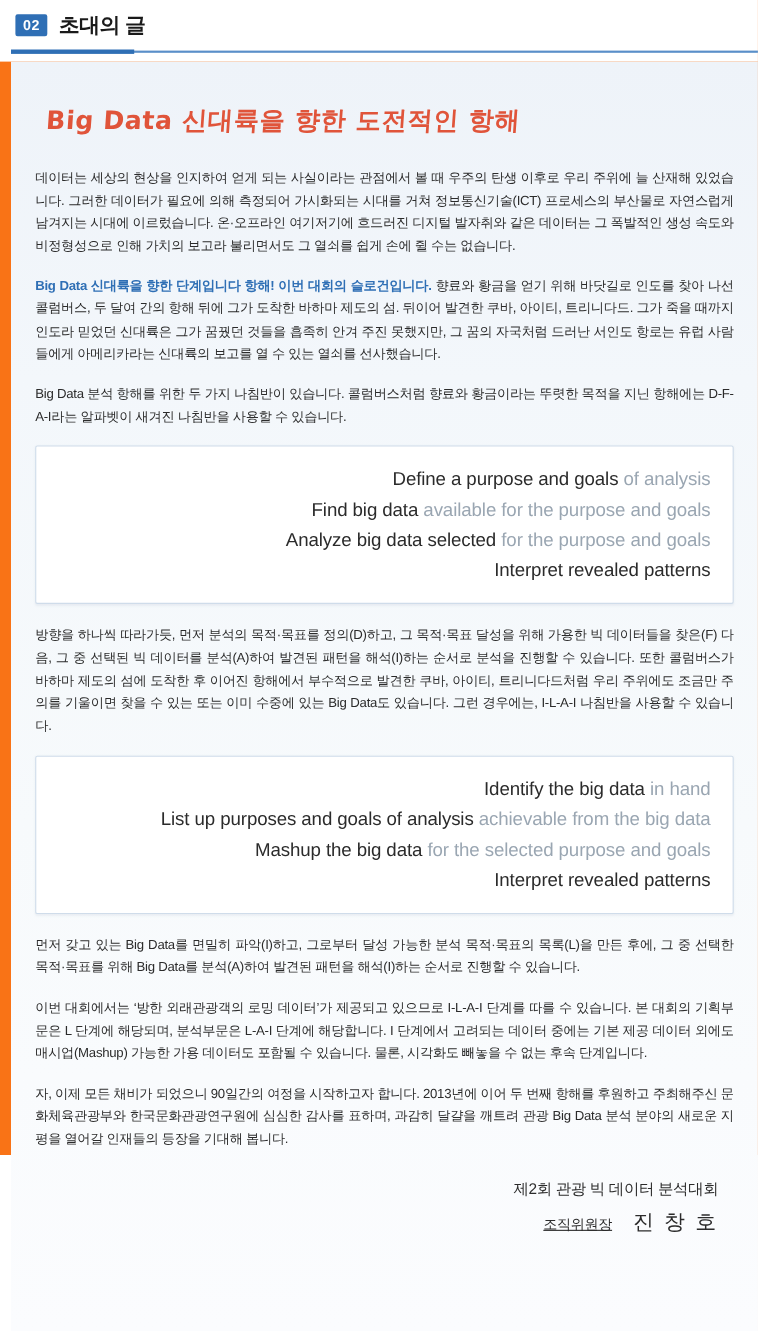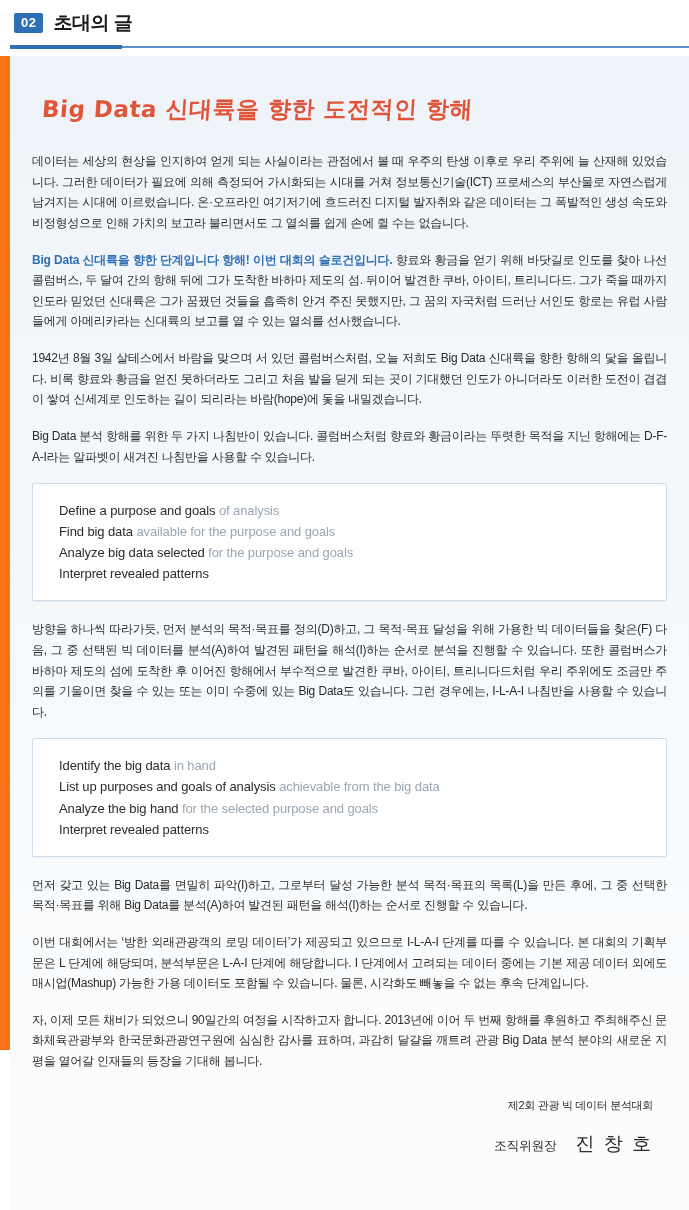--- a/index.html
+++ b/index.html
@@ -111,48 +111,50 @@
   
   .callout {
     background: #ffffff;
     border: 1px solid #cfdcea;
     border-radius: 2px;
     padding: 16px 20px 16px 26px;
     margin: 6px 0 18px 0;
     box-shadow: 0 1px 2px rgba(120,140,165,0.10);
   }
   .callout-line {
-    font-size: 13px;
+    font-size: 17px;
     line-height: 1.62;
     color: #9aa6b2;
     letter-spacing: -0.1px;
+    text-align: right;
   }
   .callout-line b {
     color: #2b2b2b;
     font-weight: normal;
   }
 
   
   .sig {
     margin-top: 26px;
     text-align: right;
     padding-right: 14px;
   }
   .sig-org {
-    font-size: 11px;
-    color: #2b2b2b;
-    margin-bottom: 18px;
+    font-size: 14px;
+    color: #2b2b2b;
+    margin-bottom: 8px;
     letter-spacing: -0.3px;
   }
   .sig-name-row {
     font-size: 12.8px;
     color: #2b2b2b;
   }
   .sig-role {
     letter-spacing: -0.3px;
+    text-decoration: underline;
   }
   .sig-name {
     font-size: 19px;
     font-weight: normal;
     letter-spacing: 2px;
     margin-left: 19px;
   }
 </style>
 </head>
 <body>
@@ -169,37 +171,36 @@
   </div>
 
   <div class="panel">
 
     <div class="doc-title">Big Data 신대륙을 향한 도전적인 항해</div>
 
     <p class="para">데이터는 세상의 현상을 인지하여 얻게 되는 사실이라는 관점에서 볼 때 우주의 탄생 이후로 우리 주위에 늘 산재해 있었습니다. 그러한 데이터가 필요에 의해 측정되어 가시화되는 시대를 거쳐 정보통신기술(ICT) 프로세스의 부산물로 자연스럽게 남겨지는 시대에 이르렀습니다. 온·오프라인 여기저기에 흐드러진 디지털 발자취와 같은 데이터는 그 폭발적인 생성 속도와 비정형성으로 인해 가치의 보고라 불리면서도 그 열쇠를 쉽게 손에 쥘 수는 없습니다.</p>
 
     <p class="para"><span class="accent">Big Data 신대륙을 향한 단계입니다 항해! 이번 대회의 슬로건입니다.</span><span> 향료와 황금을 얻기 위해 바닷길로 인도를 찾아 나선 콜럼버스, 두 달여 간의 항해 뒤에 그가 도착한 바하마 제도의 섬. 뒤이어 발견한 쿠바, 아이티, 트리니다드. 그가 죽을 때까지 인도라 믿었던 신대륙은 그가 꿈꿨던 것들을 흡족히 안겨 주진 못했지만, 그 꿈의 자국처럼 드러난 서인도 항로는 유럽 사람들에게 아메리카라는 신대륙의 보고를 열 수 있는 열쇠를 선사했습니다.</span></p>
 
-    <p class="para">1942년 8월 3일 살테스에서 바람을 맞으며 서 있던 콜럼버스처럼, 오늘 저희도 Big Data 신대륙을 향한 항해의 닻을 올립니다. 비록 향료와 황금을 얻진 못하더라도 그리고 처음 발을 딛게 되는 곳이 기대했던 인도가 아니더라도 이러한 도전이 겹겹이 쌓여 신세계로 인도하는 길이 되리라는 바람(hope)에 돛을 내밀겠습니다.</p>
 
     <p class="para">Big Data 분석 항해를 위한 두 가지 나침반이 있습니다. 콜럼버스처럼 향료와 황금이라는 뚜렷한 목적을 지닌 항해에는 D-F-A-I라는 알파벳이 새겨진 나침반을 사용할 수 있습니다.</p>
 
     <div class="callout">
       <div class="callout-line"><b>Define a purpose and goals</b><span> of analysis</span></div>
       <div class="callout-line"><b>Find big data</b><span> available for the purpose and goals</span></div>
       <div class="callout-line"><b>Analyze big data selected</b><span> for the purpose and goals</span></div>
       <div class="callout-line"><b>Interpret revealed patterns</b><span></span></div>
     </div>
 
     <p class="para">방향을 하나씩 따라가듯, 먼저 분석의 목적·목표를 정의(D)하고, 그 목적·목표 달성을 위해 가용한 빅 데이터들을 찾은(F) 다음, 그 중 선택된 빅 데이터를 분석(A)하여 발견된 패턴을 해석(I)하는 순서로 분석을 진행할 수 있습니다. 또한 콜럼버스가 바하마 제도의 섬에 도착한 후 이어진 항해에서 부수적으로 발견한 쿠바, 아이티, 트리니다드처럼 우리 주위에도 조금만 주의를 기울이면 찾을 수 있는 또는 이미 수중에 있는 Big Data도 있습니다. 그런 경우에는, I-L-A-I 나침반을 사용할 수 있습니다.</p>
 
     <div class="callout">
       <div class="callout-line"><b>Identify the big data</b><span> in hand</span></div>
       <div class="callout-line"><b>List up purposes and goals of analysis</b><span> achievable from the big data</span></div>
-      <div class="callout-line"><b>Analyze the big hand</b><span> for the selected purpose and goals</span></div>
+      <div class="callout-line"><b>Mashup the big data</b><span> for the selected purpose and goals</span></div>
       <div class="callout-line"><b>Interpret revealed patterns</b><span></span></div>
     </div>
 
     <p class="para">먼저 갖고 있는 Big Data를 면밀히 파악(I)하고, 그로부터 달성 가능한 분석 목적·목표의 목록(L)을 만든 후에, 그 중 선택한 목적·목표를 위해 Big Data를 분석(A)하여 발견된 패턴을 해석(I)하는 순서로 진행할 수 있습니다.</p>
 
     <p class="para">이번 대회에서는 ‘방한 외래관광객의 로밍 데이터’가 제공되고 있으므로 I-L-A-I 단계를 따를 수 있습니다. 본 대회의 기획부문은 L 단계에 해당되며, 분석부문은 L-A-I 단계에 해당합니다. I 단계에서 고려되는 데이터 중에는 기본 제공 데이터 외에도 매시업(Mashup) 가능한 가용 데이터도 포함될 수 있습니다. 물론, 시각화도 빼놓을 수 없는 후속 단계입니다.</p>
 
     <p class="para last">자, 이제 모든 채비가 되었으니 90일간의 여정을 시작하고자 합니다. 2013년에 이어 두 번째 항해를 후원하고 주최해주신 문화체육관광부와 한국문화관광연구원에 심심한 감사를 표하며, 과감히 달걀을 깨트려 관광 Big Data 분석 분야의 새로운 지평을 열어갈 인재들의 등장을 기대해 봅니다.</p>
 
     <div class="sig">

